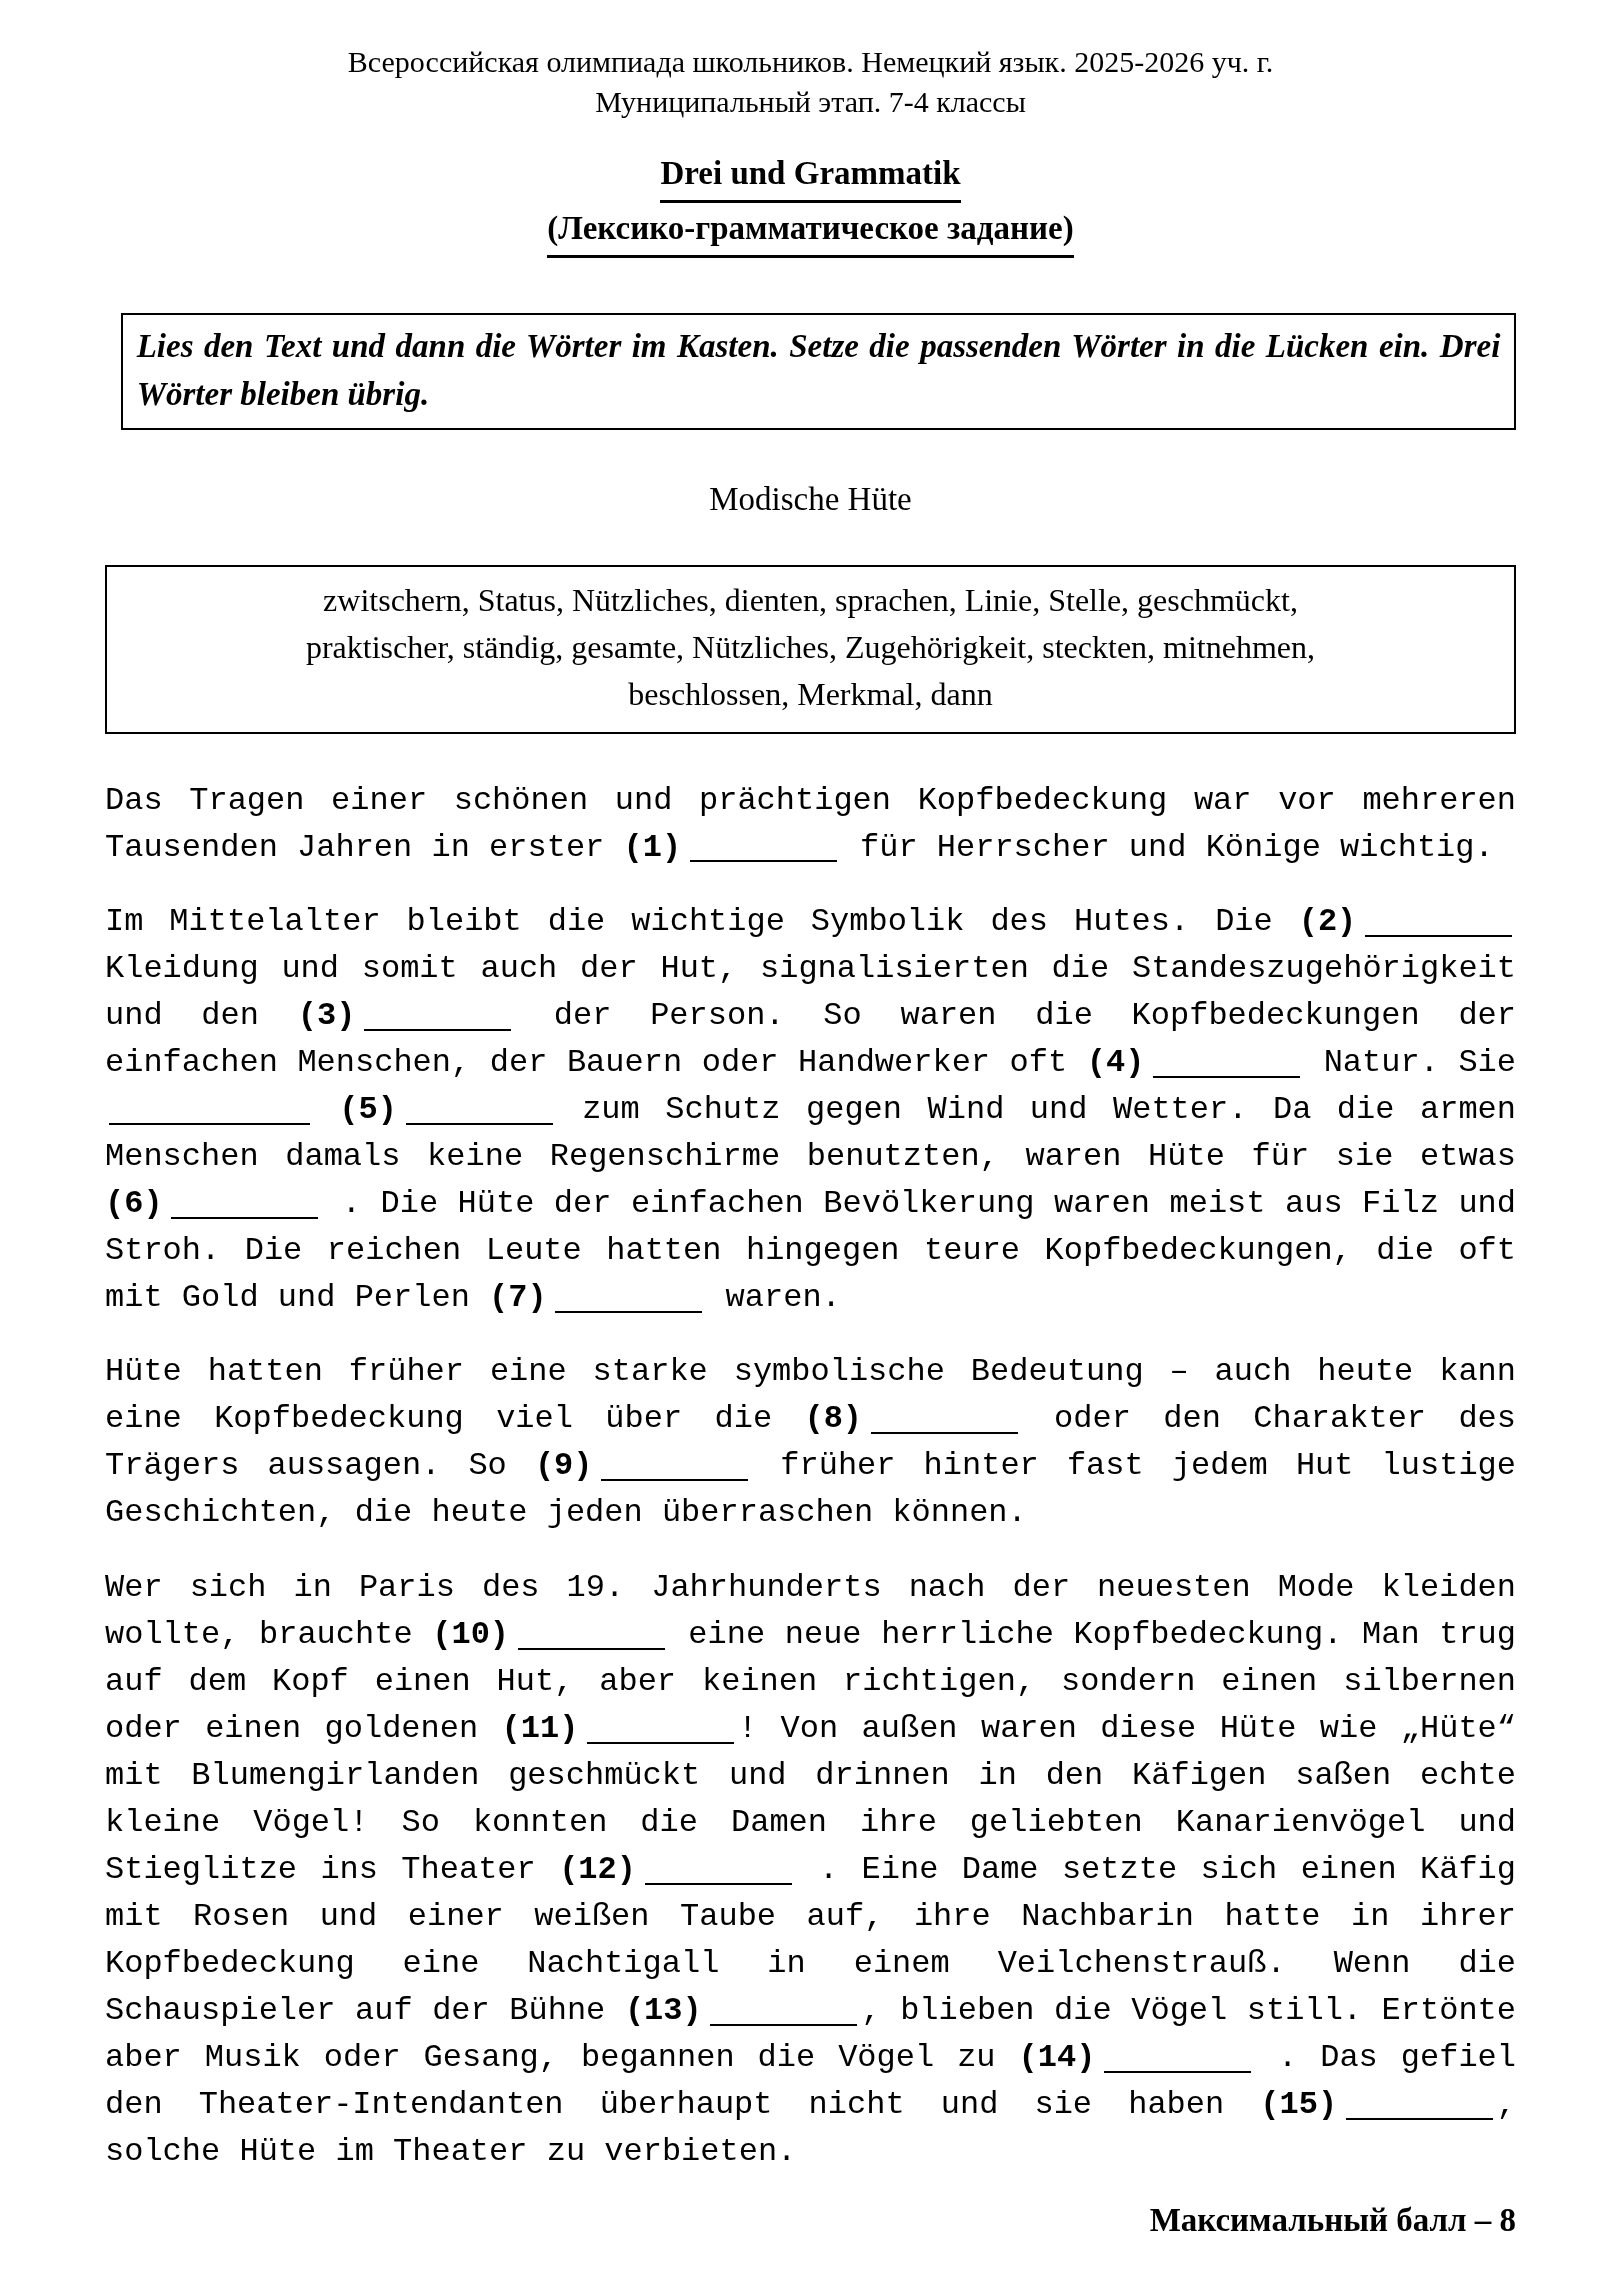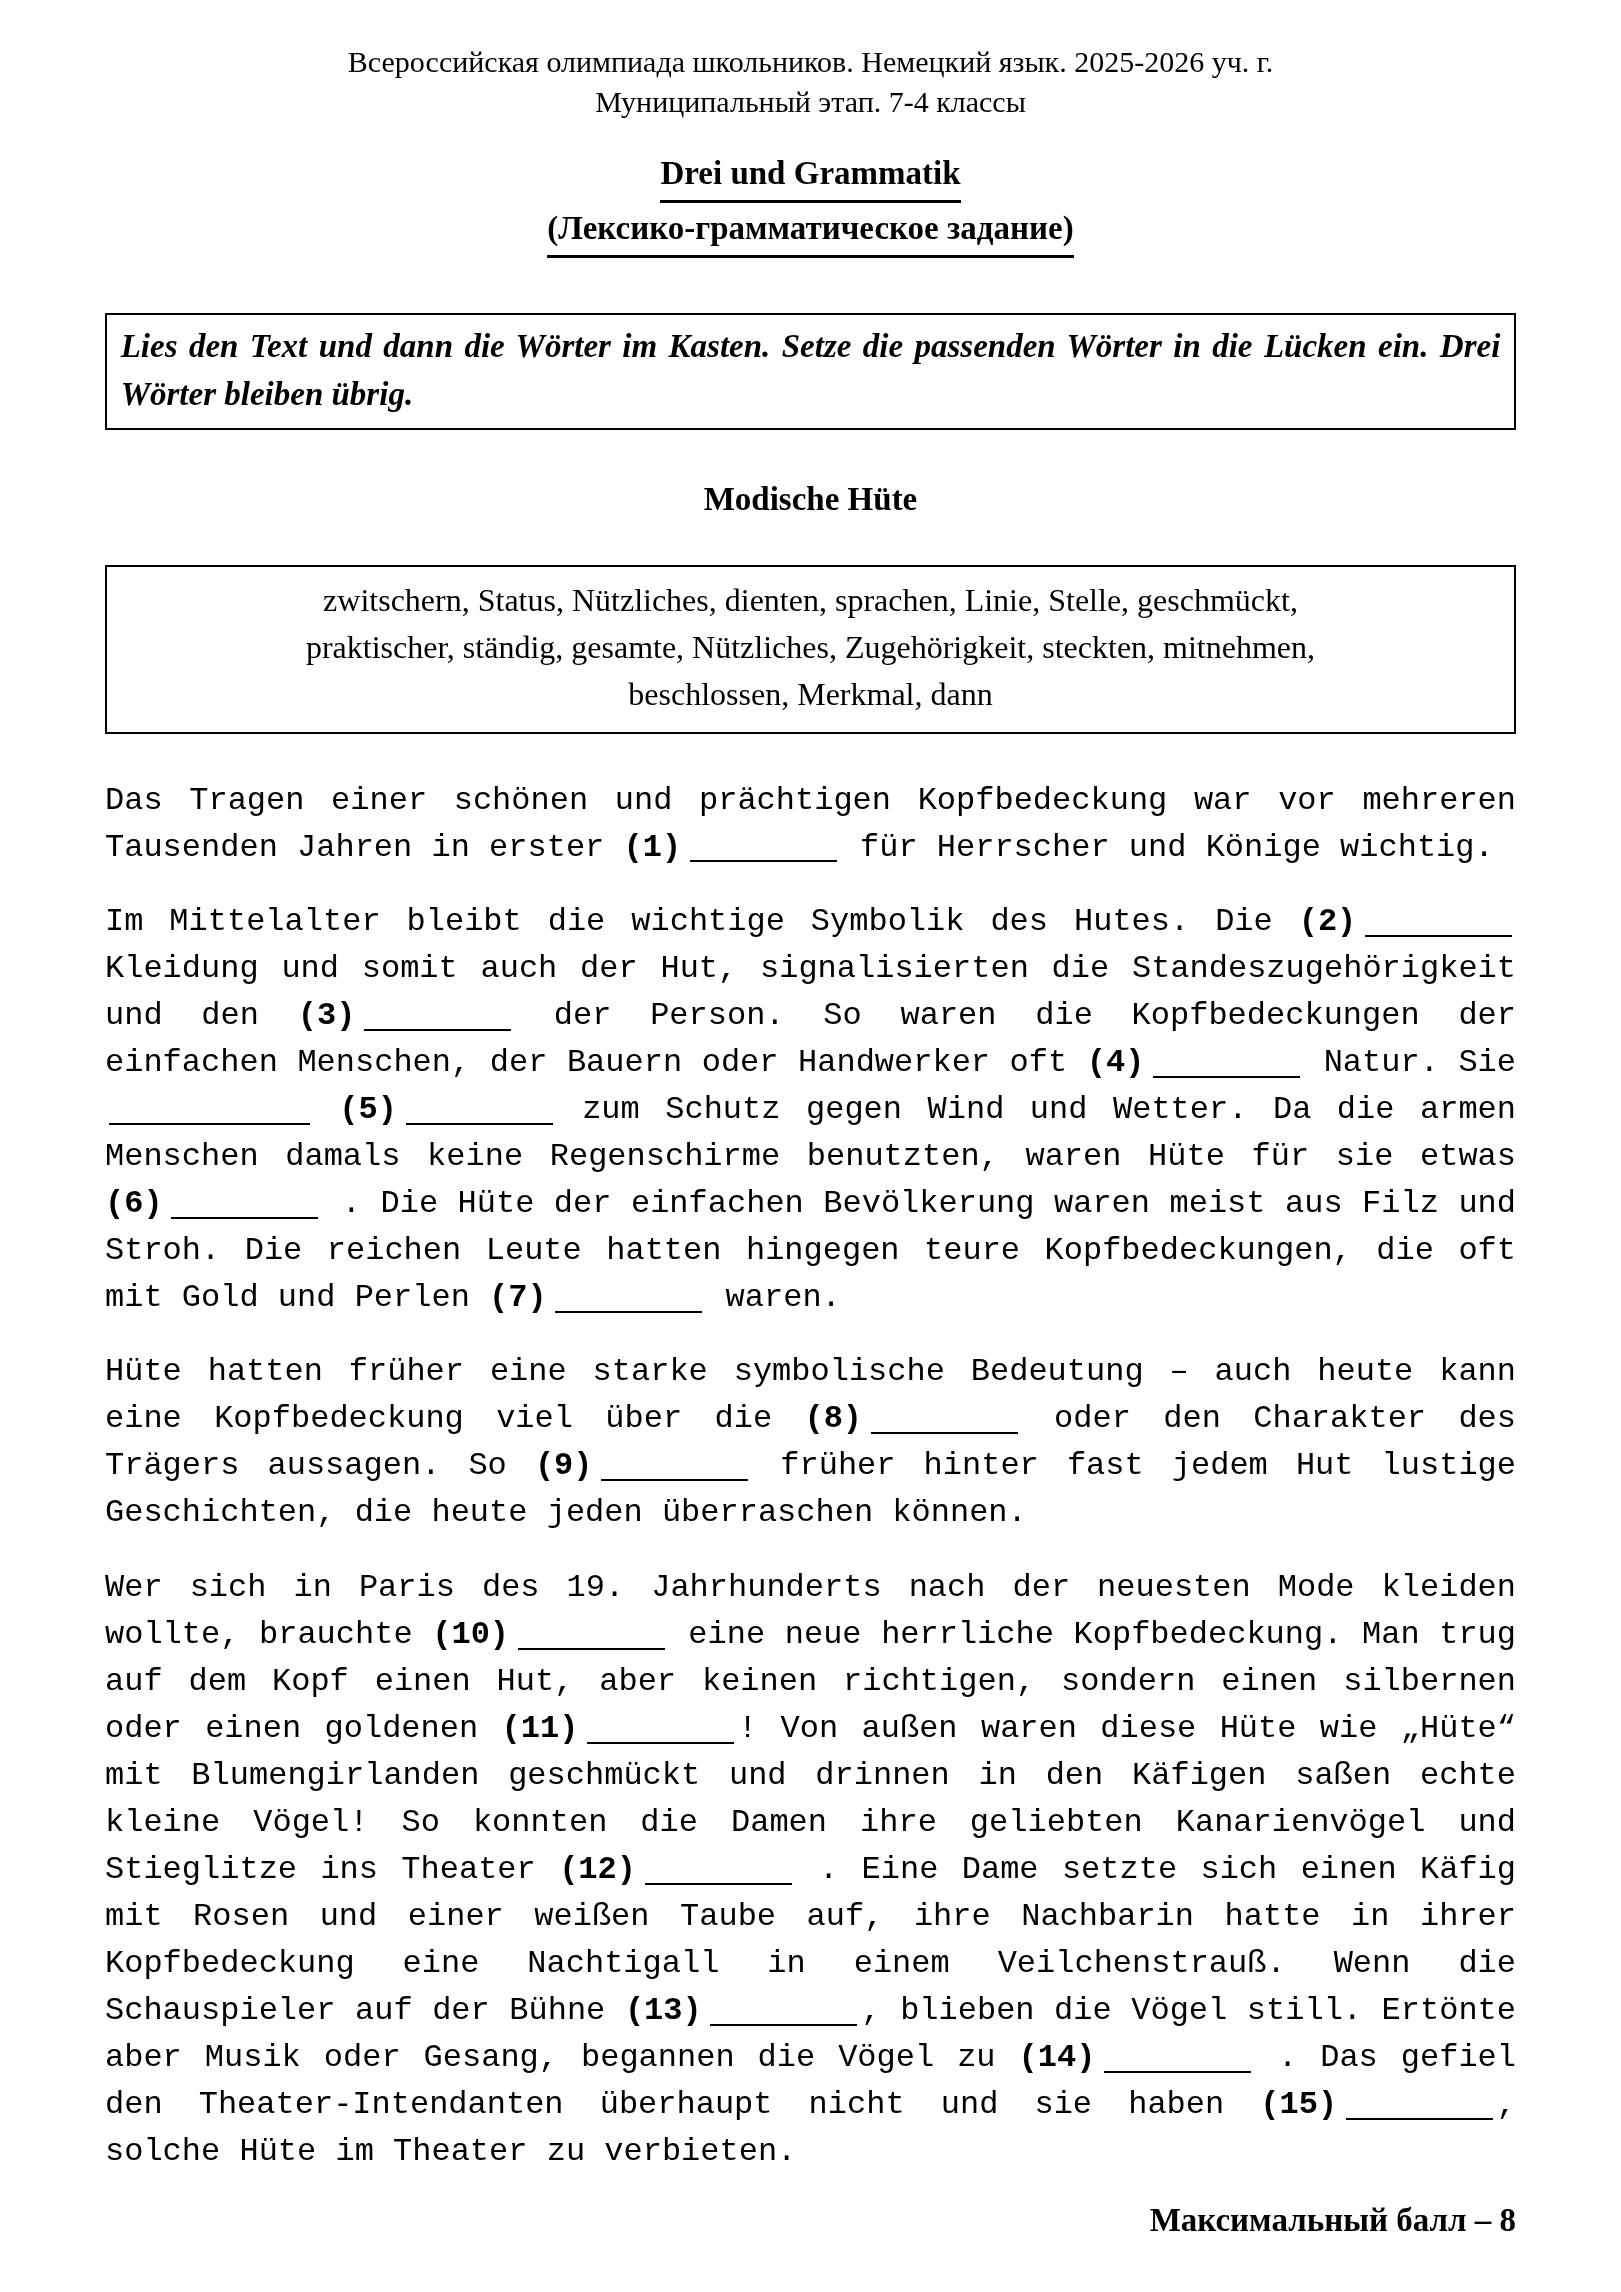--- a/index.html
+++ b/index.html
@@ -39,24 +39,25 @@
   }
   .instruction-box {
     border: 2.9px solid #000;
     margin-top: 55px;
     padding: 7.8px 13.7px 9.8px 13.7px;
     font-weight: bold;
     font-style: italic;
     font-size: 33px;
     line-height: 48px;
     text-align: justify;
+    margin-left: 16px;
   }
   .text-title {
     text-align: center;
-    font-weight: bold;
+    font-weight: normal;
     font-size: 33px;
     margin-top: 51px;
   }
   .word-box {
     border: 2.9px solid #000;
     margin-top: 47px;
     padding: 9.8px 19.6px 13.7px 19.6px;
     text-align: center;
     font-size: 32px;
     line-height: 47px;

